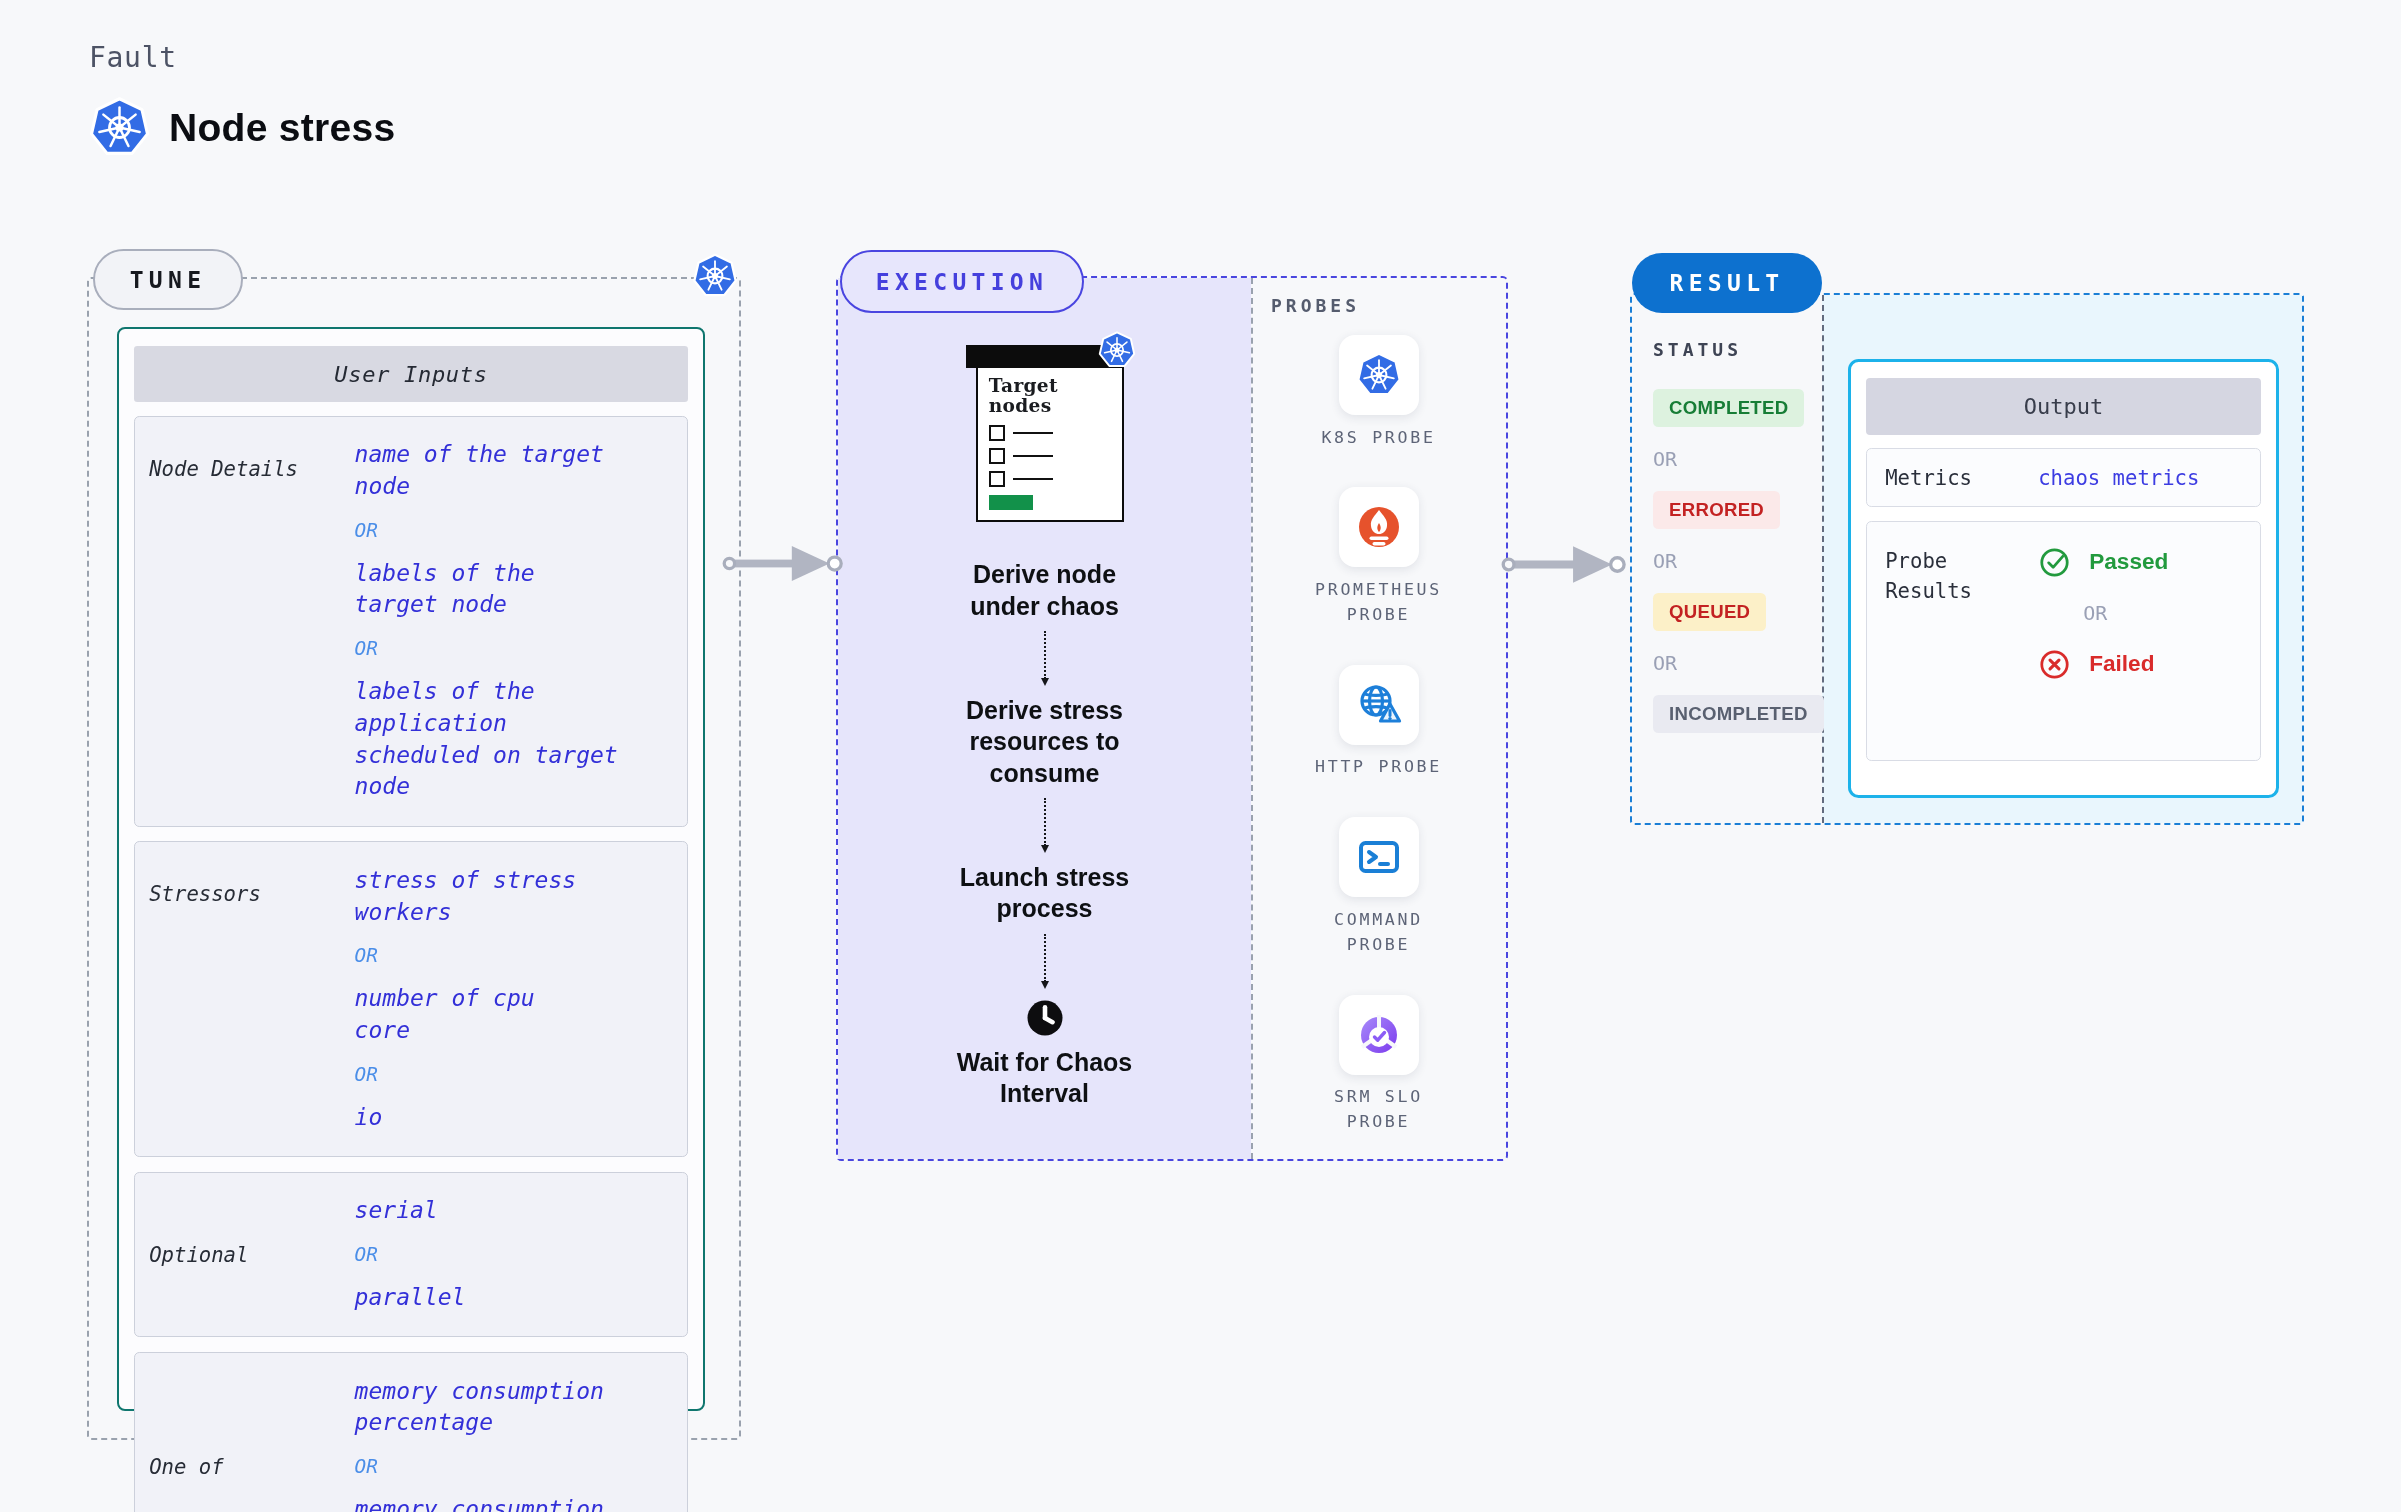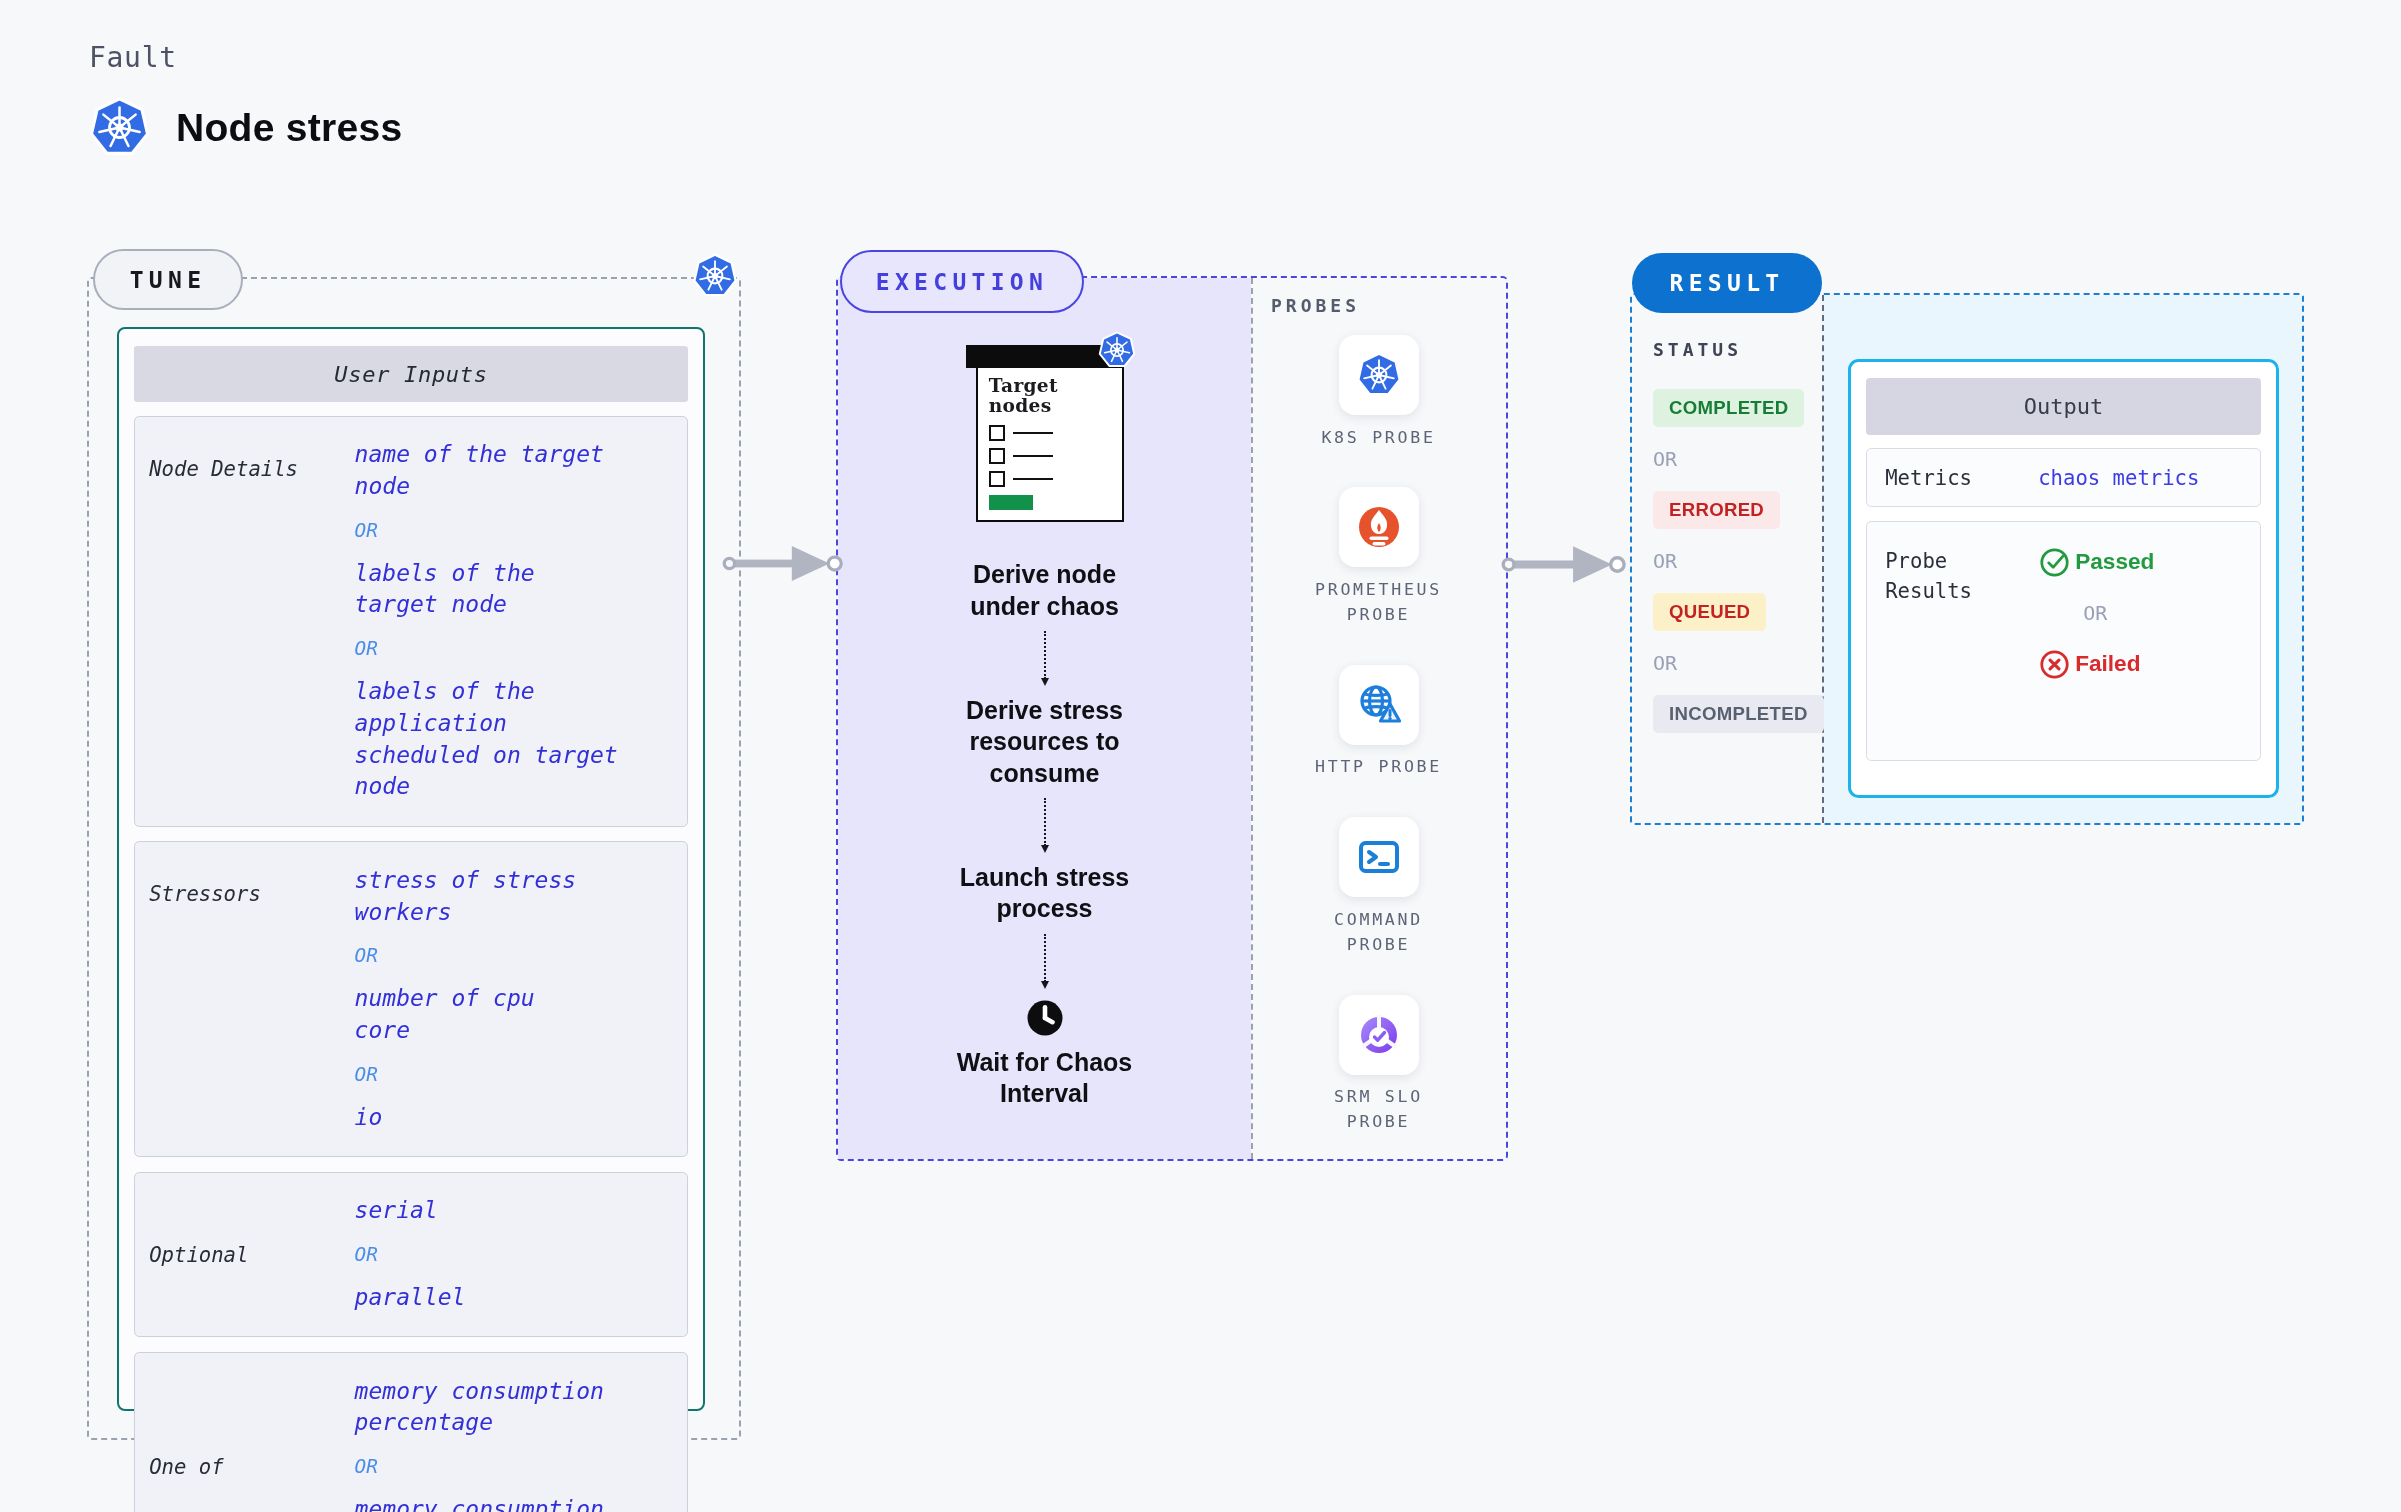--- a/index.html
+++ b/index.html
@@ -2,21 +2,21 @@
 <html style="font-size:10.6px"><head>
 <meta charset="utf-8">
 <style>
   html,body{margin:0;padding:0;background:#f7f8fa;}
   .canvas{position:relative;width:2401px;height:1512px;background:#f7f8fa;overflow:hidden;
           font-family:"Liberation Sans", sans-serif;}
 
   
   .fault-eyebrow{position:absolute;left:89px;top:41px;font-family:"DejaVu Sans Mono",monospace;
     font-size:28px;color:#4d5365;letter-spacing:0.7px;}
-  .title-row{position:absolute;left:87px;top:95px;display:flex;align-items:center;gap:24px;}
+  .title-row{position:absolute;left:87px;top:95px;display:flex;align-items:center;gap:17px;}
   .title-row .k8s{width:65px;height:65px;}
   .fault-title{font-size:39px;font-weight:bold;color:#0b0d12;letter-spacing:0.3px;}
 
   
   .pill{position:absolute;display:flex;align-items:center;justify-content:center;
     font-family:"DejaVu Sans Mono",monospace;font-weight:bold;font-size:23px;letter-spacing:5.3px;
     border-radius:32px;z-index:6;}
   .pill-tune{left:93px;top:249px;width:146px;height:57px;background:#f2f3f7;border:2px solid #a9aebc;color:#17191f;}
   .pill-exec{left:840px;top:250px;width:240px;height:59px;background:#e7e6fc;border:2.7px solid #4a45e0;color:#4540dd;}
   .pill-result{left:1632px;top:253px;width:190px;height:60px;background:#0d71cf;color:#ffffff;border:none;}
@@ -99,21 +99,21 @@
   .output-header{height:57px;background:#d5d6e1;border-radius:4px;display:flex;align-items:center;
     justify-content:center;font-family:"DejaVu Sans Mono",monospace;font-size:22px;color:#383d4b;margin-bottom:13.3px;}
   .metrics-row{border:1.3px solid #d9dce5;border-radius:5.3px;background:#fbfcfe;height:59px;display:flex;
     align-items:center;padding:0 18.6px;margin-bottom:13.3px;box-sizing:border-box;}
   .metrics-label{font-family:"DejaVu Sans Mono",monospace;font-size:20.6px;color:#2a2f3b;width:153px;}
   .metrics-value{font-family:"DejaVu Sans Mono",monospace;font-size:20.6px;color:#3c3ce2;}
   .probe-row{border:1.3px solid #d9dce5;border-radius:5.3px;background:#fbfcfe;display:flex;
     padding:24px 18.6px;box-sizing:border-box;min-height:240px;}
   .probe-row-label{font-family:"DejaVu Sans Mono",monospace;font-size:20.6px;color:#2a2f3b;width:153px;line-height:1.5;}
   .probe-row-vals{flex:1;display:flex;flex-direction:column;}
-  .res-line{display:flex;align-items:center;gap:4px;}
+  .res-line{display:flex;align-items:center;gap:18px;}
   .res-line svg{width:33px;height:33px;}
   .passed-text{font-size:22.6px;font-weight:bold;color:#229a3e;}
   .failed-text{font-size:22.6px;font-weight:bold;color:#d92b2b;}
   .probe-row-vals .or-gray{margin:22.6px 0 22.6px 45px;}
   .hidden-defs{position:absolute;width:0;height:0;overflow:hidden;}
 </style>
 </head>
 <body>
 
 <svg class="hidden-defs" xmlns="http://www.w3.org/2000/svg">

